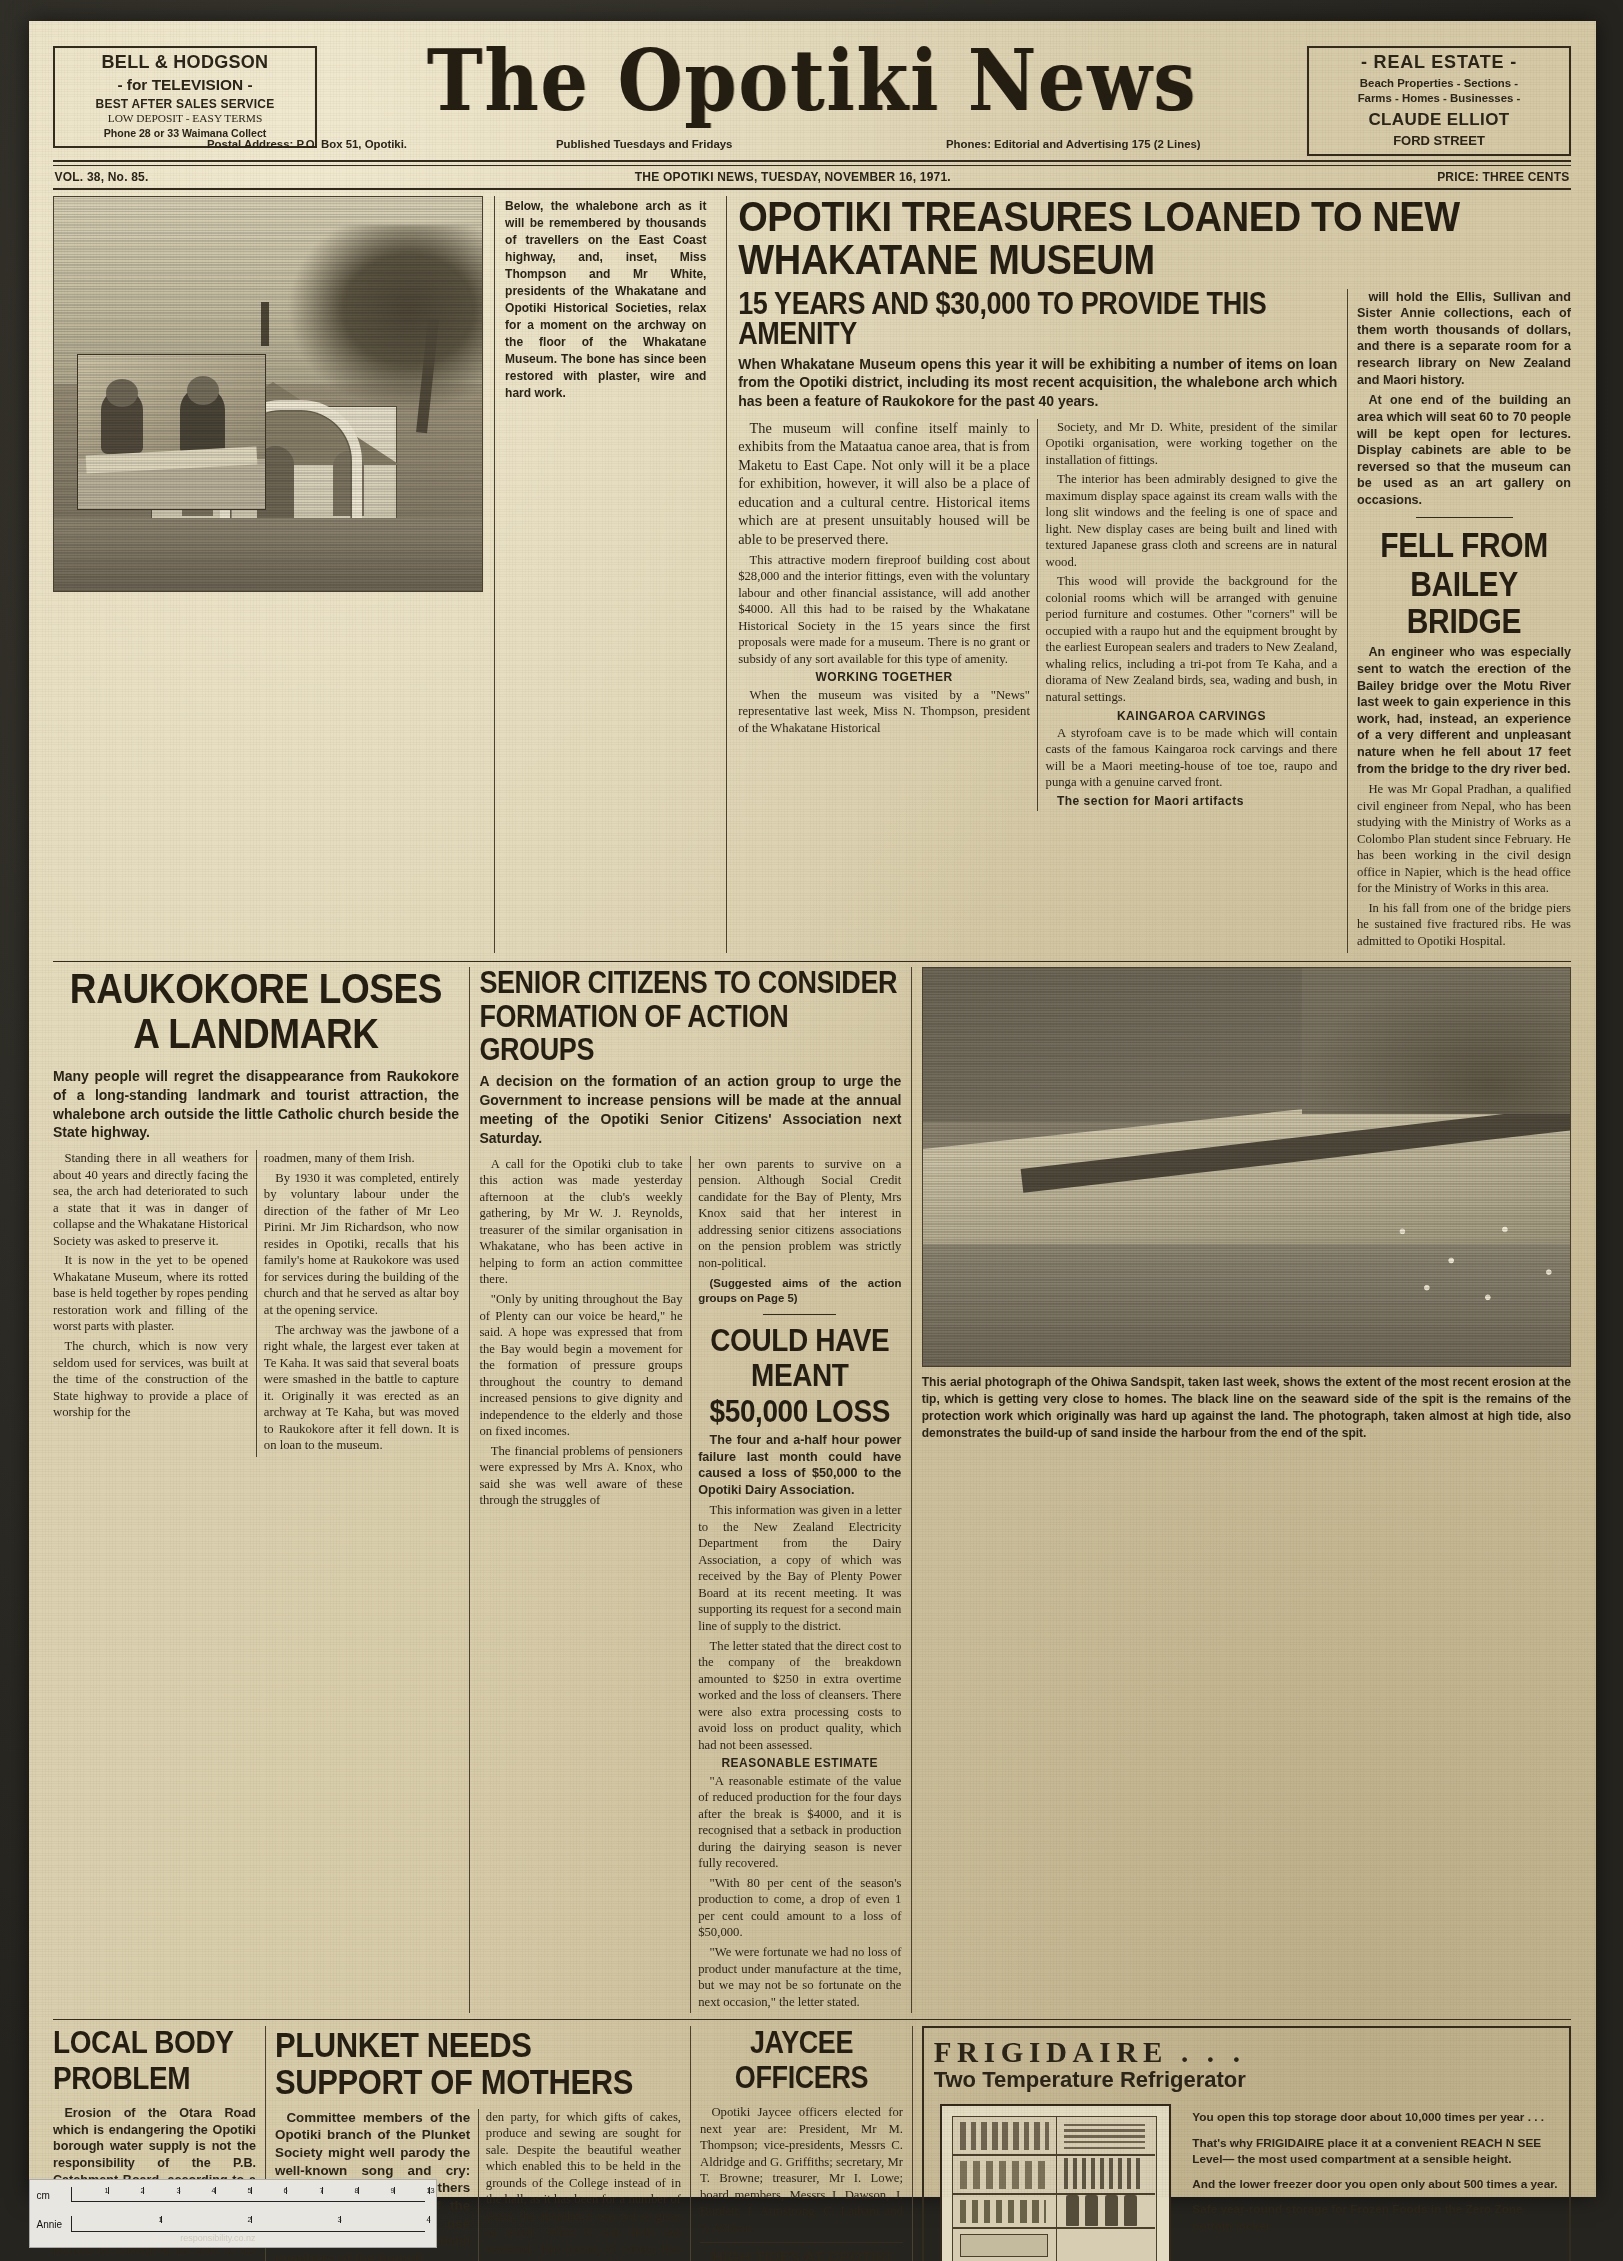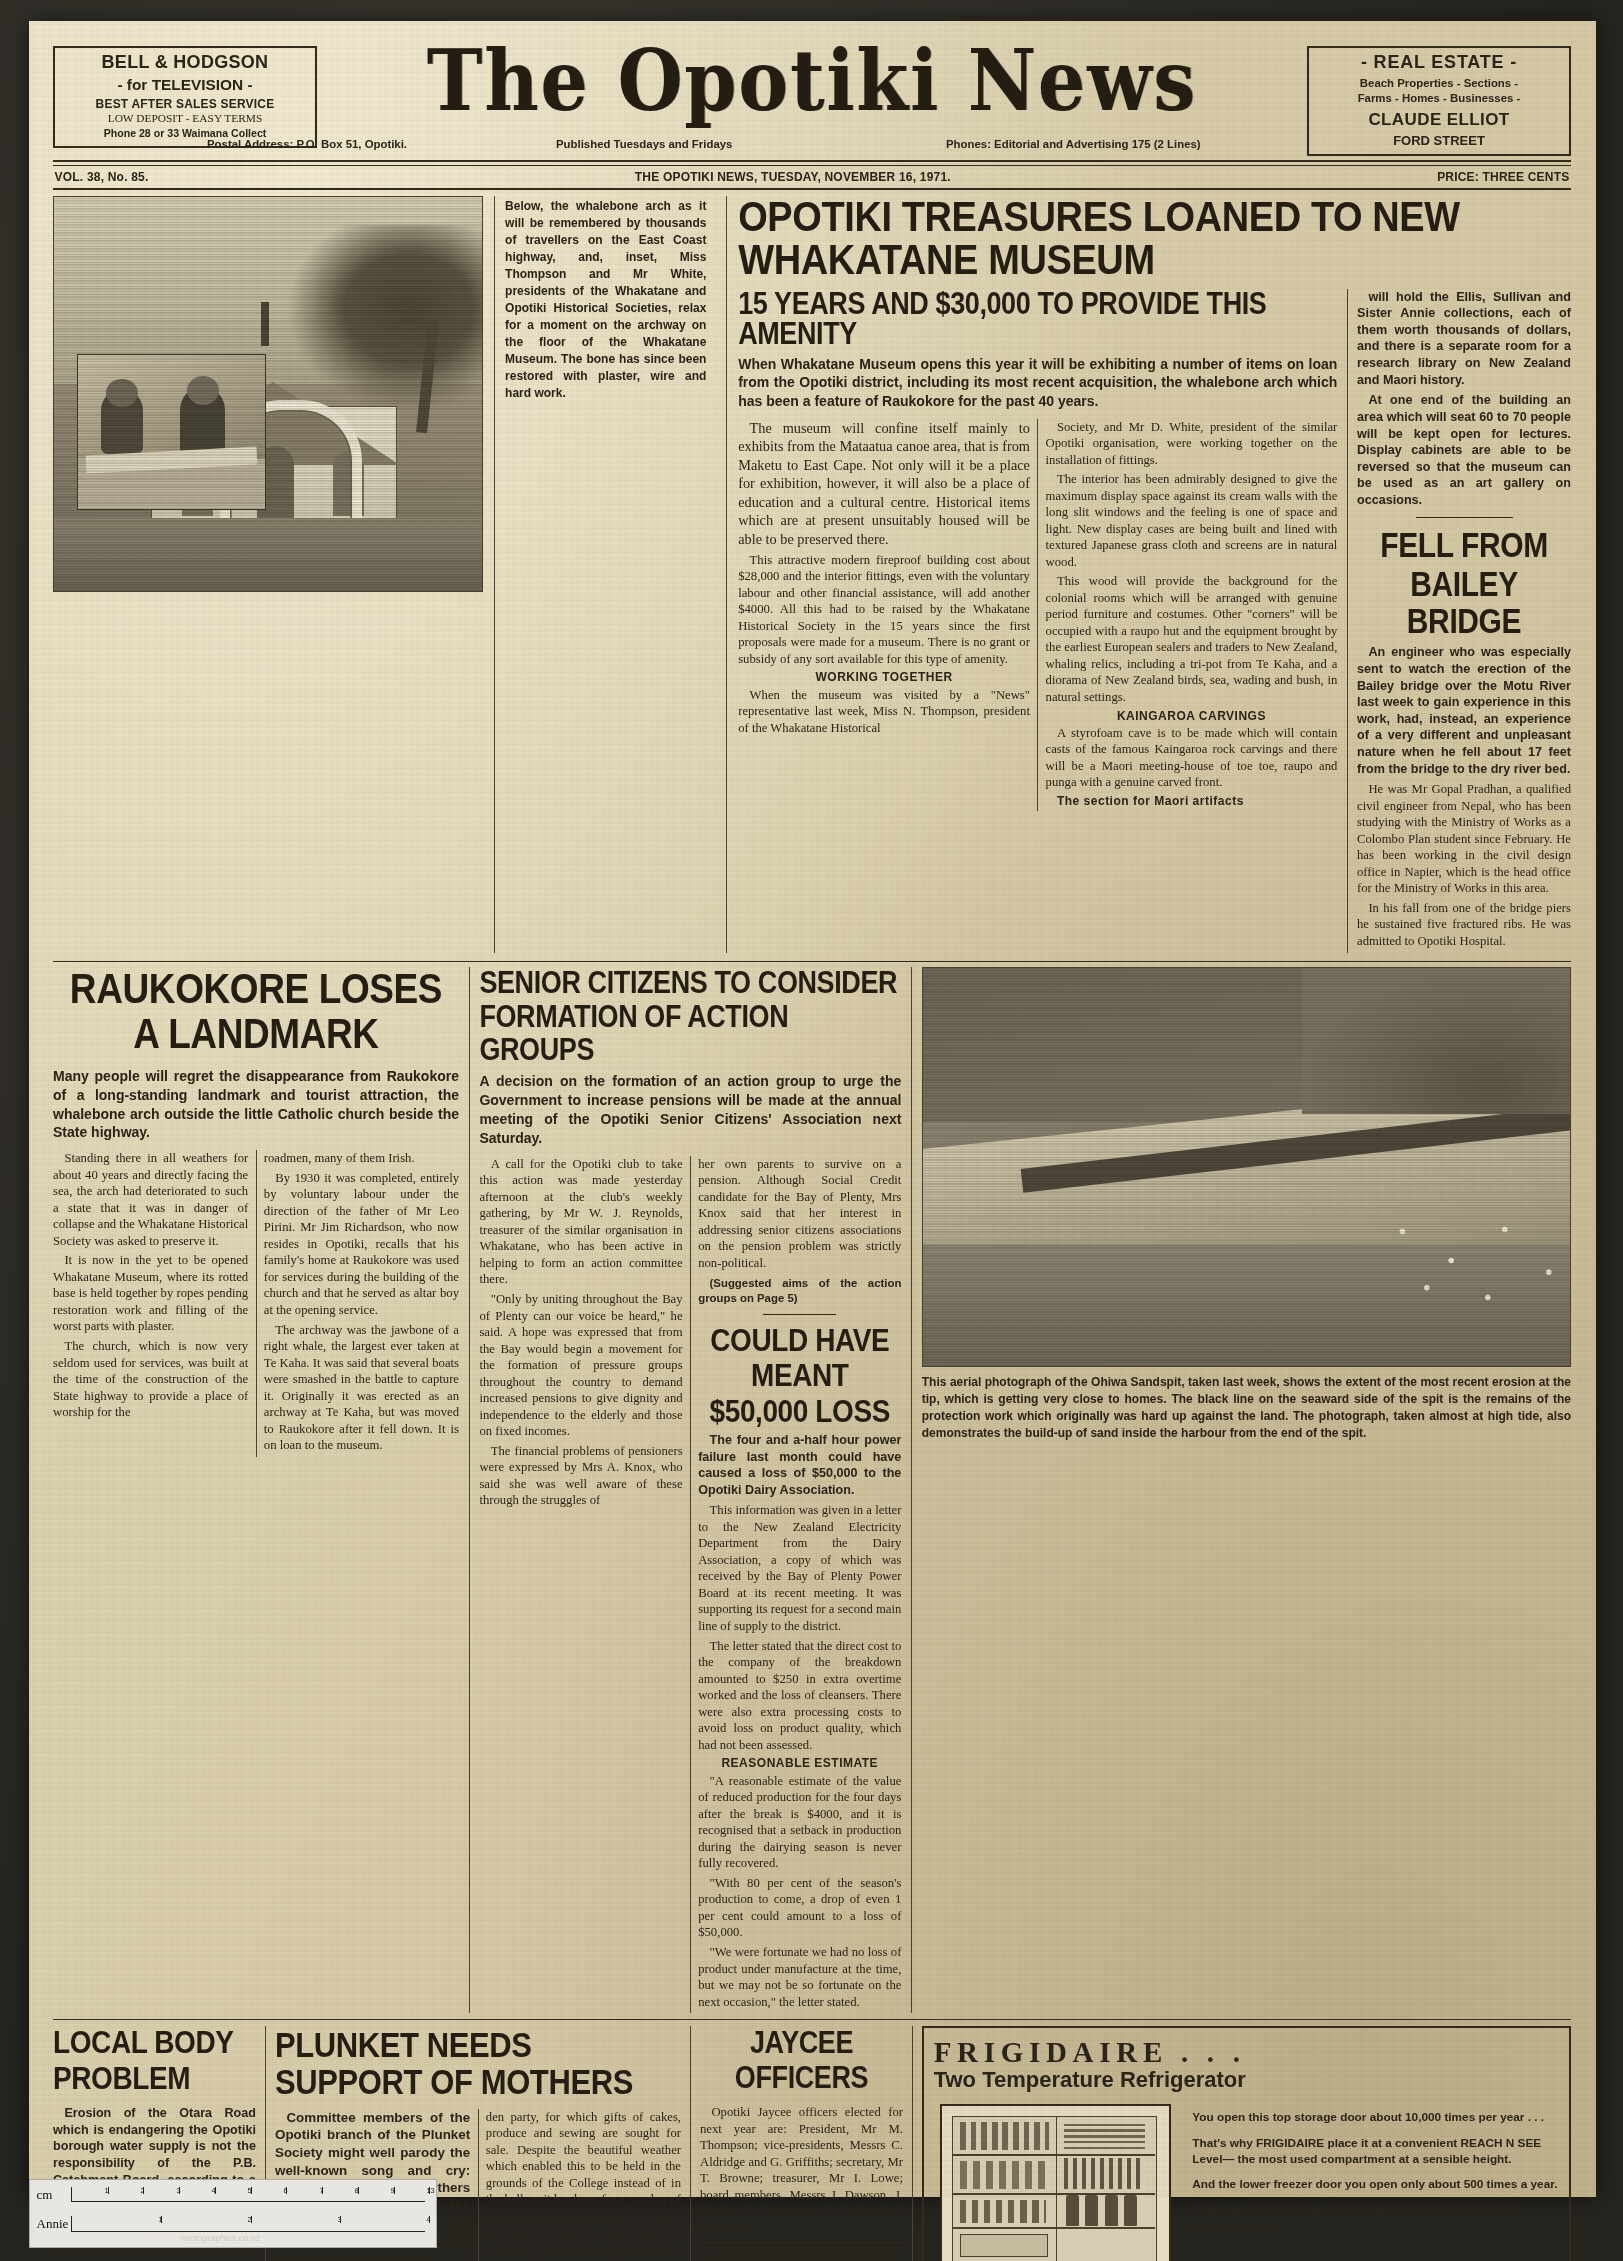--- a/index.html
+++ b/index.html
@@ -125,21 +125,21 @@
   .ad-sub{font-family:"Liberation Sans",sans-serif;font-weight:bold;font-size:22px;
     margin-top:-1.6px;}
   .ad-copy{font-family:"Liberation Sans",sans-serif;font-weight:bold;font-size:11.8px;
     line-height:1.38;}
   .ad-copy p{margin:0 0 9px;}
 
   
   #scalebar{position:absolute;left:29px;bottom:13px;width:406px;height:67px;
     background:#e8e6e0;border:0.8px solid #aaa;}
   .sb-row{position:absolute;left:6.5px;right:6.5px;height:21px;}
-  .sb-lab{font-family:Liberation Serif, serif;font-size:13px;color:#111;}
+  .sb-lab{font-family:Liberation Sans, sans-serif;font-size:10px;color:#111;}
   .ticks{position:absolute;left:34px;right:4.9px;top:0;height:14.6px;
     border-left:0.8px solid #222;}
   .ticks i{position:absolute;top:0;width:0.8px;height:7.3px;background:#222;}
   .ticks b{position:absolute;top:-0.8px;font-size:7.3px;font-weight:normal;
     font-family:"Liberation Sans",sans-serif;color:#222;}
   #nzms{position:absolute;left:150px;bottom:18px;
     font-family:"Liberation Sans",sans-serif;font-size:9.7px;font-weight:bold;color:#e9e6df;}
   #nzms .mg{font-weight:normal;font-size:9px;color:#cfcabd;}
 </style>
 </head>
@@ -533,16 +533,16 @@
           <b style="left: 176px;">2</b>
           <i style="left: 268px;"></i>
           <b style="left: 266px;">3</b>
           <i style="left: 357px;"></i>
           <b style="left: 355px;">4</b>
         </span>
     </div>
   </div>
   <div id="nzms">
     <span>NZMS</span>
-    <span class="mg">micrographics.co.nz</span>
+    <span class="mg">responsibility.co.nz</span>
   </div>
 </div>
 
 
 </body></html>

